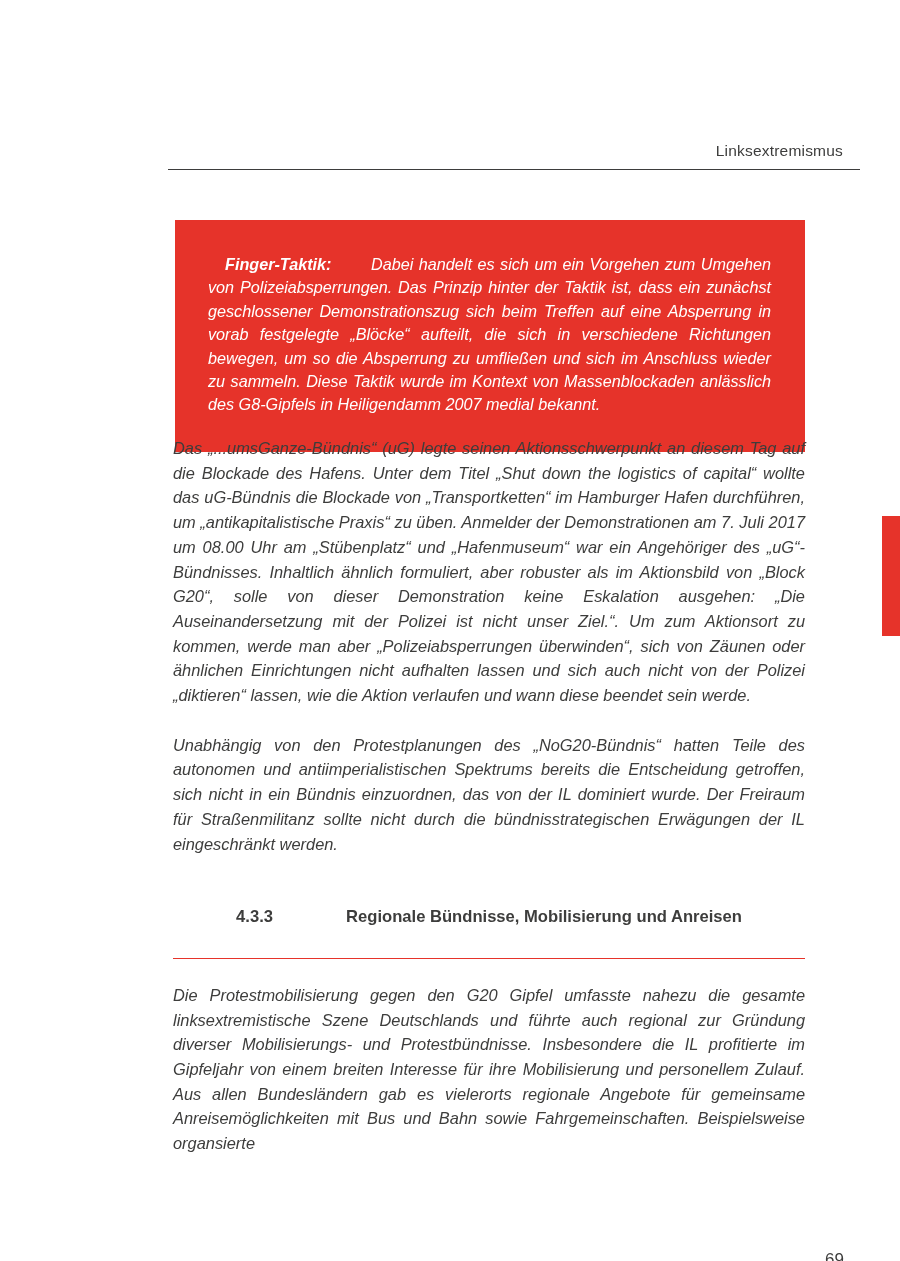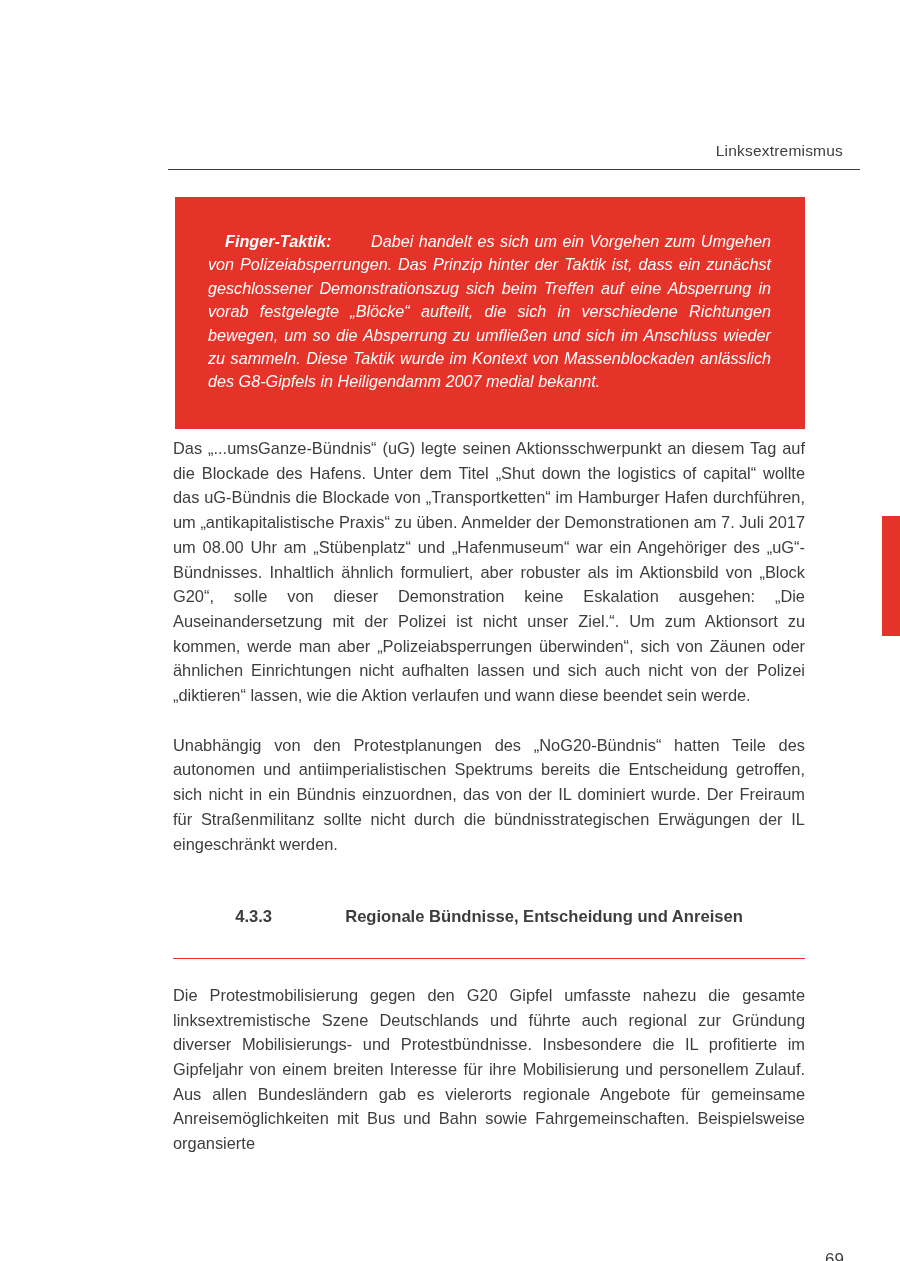--- a/index.html
+++ b/index.html
@@ -37,21 +37,21 @@
     top: 448px;
     width: 52px;
     height: 120px;
     background: var(--accent, #E6332A);
   }
 
   
   .infobox {
     position: absolute;
     left: 107px;
-    top: 129px;
+    top: 152px;
     width: 630px;
     background: var(--accent, #E6332A);
     padding: 16px 17px 18px 16px;
   }
   .infobox-text {
     color: #ffffff;
     font-style: italic;
     font-size: 16.2px;
     line-height: 23.4px;
     text-align: justify;
@@ -64,20 +64,21 @@
     left: 105px;
     top: 368px;
     width: 632px;
     font-size: 16.4px;
     line-height: 24.7px;
     text-align: justify;
   }
   .body-paragraph {
     margin: 0 0 25px 0;
     hyphens: auto;
+    font-style: italic;
     -webkit-hyphens: auto;
   }
   .section-heading {
     display: flex;
     align-items: baseline;
     font-size: 16.6px;
     font-weight: bold;
     color: var(--text, #3d3d3c);
     margin: 32px 0 0 0;
     padding-bottom: 11px;
@@ -113,21 +114,21 @@
       <span>Dabei handelt es sich um ein Vorgehen zum Umgehen von Polizeiabsperrungen. Das Prinzip hinter der Taktik ist, dass ein zunächst geschlossener Demonstrationszug sich beim Treffen auf eine Absperrung in vorab festgelegte „Blöcke“ aufteilt, die sich in verschiedene Richtungen bewegen, um so die Absperrung zu umfließen und sich im Anschluss wieder zu sammeln. Diese Taktik wurde im Kontext von Massenblockaden anlässlich des G8-Gipfels in Heiligendamm 2007 medial bekannt.</span>
     </p>
   </section>
 
   <main class="content">
     <p class="body-paragraph">Das „...umsGanze-Bündnis“ (uG) legte seinen Aktionsschwerpunkt an diesem Tag auf die Blockade des Hafens. Unter dem Titel „Shut down the logistics of capital“ wollte das uG-Bündnis die Blockade von „Transportketten“ im Hamburger Hafen durchführen, um „antikapitalistische Praxis“ zu üben. Anmelder der Demonstrationen am 7. Juli 2017 um 08.00 Uhr am „Stübenplatz“ und „Hafenmuseum“ war ein Angehöriger des „uG“-Bündnisses. Inhaltlich ähnlich formuliert, aber robuster als im Aktionsbild von „Block G20“, solle von dieser Demonstration keine Eskalation ausgehen: „Die Auseinandersetzung mit der Polizei ist nicht unser Ziel.“. Um zum Aktionsort zu kommen, werde man aber „Polizeiabsperrungen überwinden“, sich von Zäunen oder ähnlichen Einrichtungen nicht aufhalten lassen und sich auch nicht von der Polizei „diktieren“ lassen, wie die Aktion verlaufen und wann diese beendet sein werde.</p>
     <p class="body-paragraph">Unabhängig von den Protestplanungen des „NoG20-Bündnis“ hatten Teile des autonomen und antiimperialistischen Spektrums bereits die Entscheidung getroffen, sich nicht in ein Bündnis einzuordnen, das von der IL dominiert wurde. Der Freiraum für Straßenmilitanz sollte nicht durch die bündnisstrategischen Erwägungen der IL eingeschränkt werden.</p>
 
     <h2 class="section-heading">
       <span class="section-number">4.3.3</span>
-      <span class="section-title">Regionale Bündnisse, Entscheidung und Anreisen</span>
+      <span class="section-title">Regionale Bündnisse, Mobilisierung und Anreisen</span>
     </h2>
 
     <p class="body-paragraph">Die Protestmobilisierung gegen den G20 Gipfel umfasste nahezu die gesamte linksextremistische Szene Deutschlands und führte auch regional zur Gründung diverser Mobilisierungs- und Protestbündnisse. Insbesondere die IL profitierte im Gipfeljahr von einem breiten Interesse für ihre Mobilisierung und personellem Zulauf. Aus allen Bundesländern gab es vielerorts regionale Angebote für gemeinsame Anreisemöglichkeiten mit Bus und Bahn sowie Fahrgemeinschaften. Beispielsweise organsierte</p>
   </main>
 
   <footer class="page-footer">
     <span class="page-number">69</span>
   </footer>
 
 </div>

